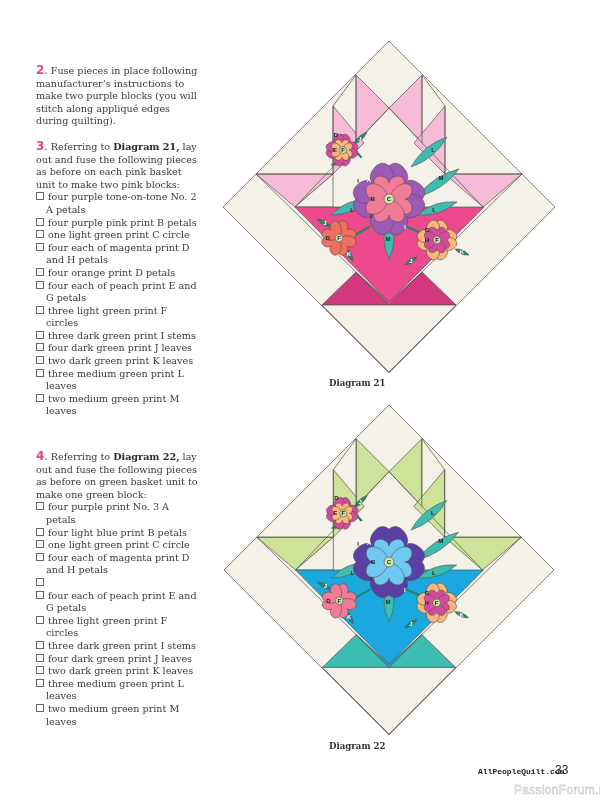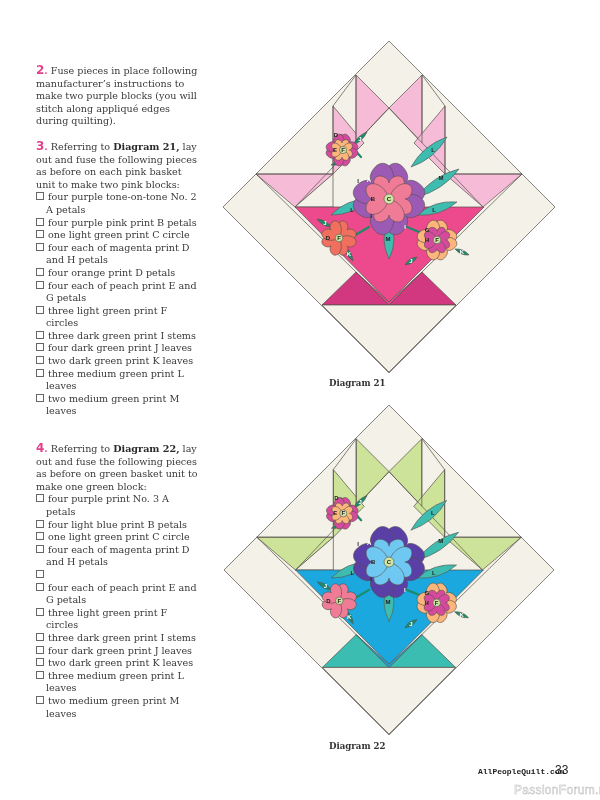--- a/index.html
+++ b/index.html
@@ -47,21 +47,21 @@
       <li><span class="box"></span><span>four each of peach print E and G petals</span></li>
       <li><span class="box"></span><span>three light green print F circles</span></li>
       <li><span class="box"></span><span>three dark green print I stems</span></li>
       <li><span class="box"></span><span>four dark green print J leaves</span></li>
       <li><span class="box"></span><span>two dark green print K leaves</span></li>
       <li><span class="box"></span><span>three medium green print L leaves</span></li>
       <li><span class="box"></span><span>two medium green print M leaves</span></li>
     </ul>
   </div>
 
-  <div class="step" style="margin-top:24px;">
+  <div class="step" style="margin-top:32px;">
     <p>
       <span class="num">4</span><span class="dot">.</span>
       <span>Referring to </span><b class="ref">Diagram 22,</b><span> lay out and fuse the following pieces as before on green basket unit to make one green block:</span>
     </p>
     <ul>
       <li><span class="box"></span><span>four purple print No. 3 A petals</span></li>
       <li><span class="box"></span><span>four light blue print B petals</span></li>
       <li><span class="box"></span><span>one light green print C circle</span></li>
       <li><span class="box"></span><span>four each of magenta print D and H petals</span></li>
       <li><span class="box"></span></li>

